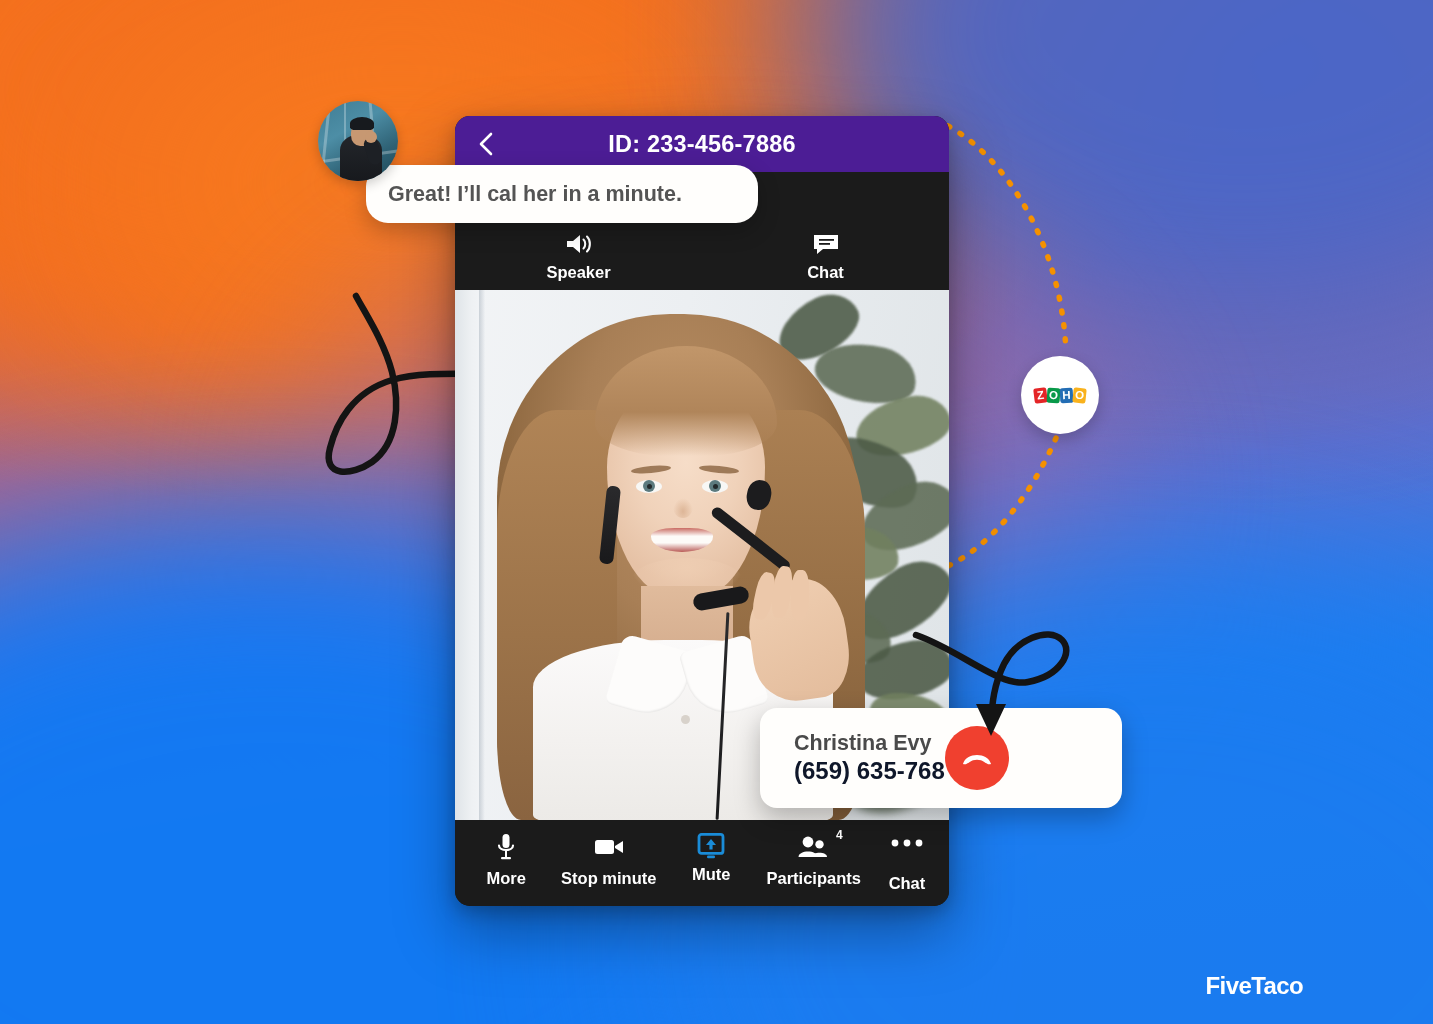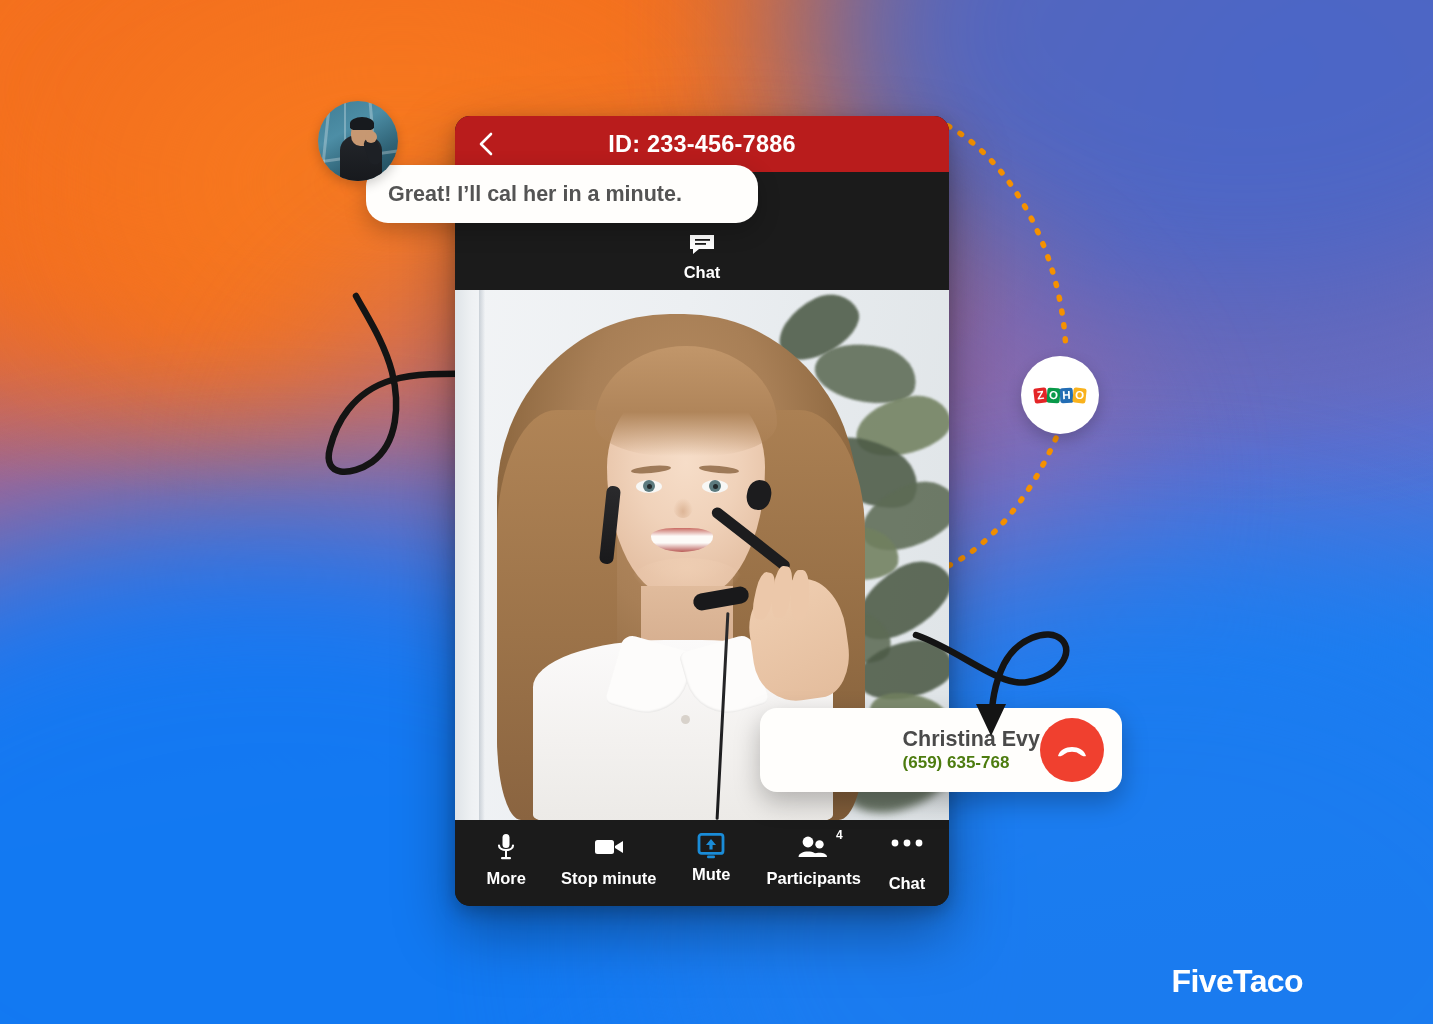--- a/index.html
+++ b/index.html
@@ -32,21 +32,21 @@
     width: 494px; height: 790px;
     background: #1b1b1b;
     border-radius: 15px;
     box-shadow: 0 26px 60px rgba(0,0,0,.34), 0 6px 18px rgba(0,0,0,.22);
     overflow: hidden;
     z-index: 20;
   }
   #phone-header {
     position: relative; height: 56px;
     display: flex; align-items: center; justify-content: center;
-    background: #b91c1c;
+    background: #4c1d95;
   }
   #back-chevron {
     position: absolute; left: 20px; top: 50%; transform: translateY(-50%);
     width: 22px; height: 26px; cursor: pointer;
   }
   #call-id {
     color: #ffffff; font-size: 23.5px; font-weight: bold; letter-spacing: .2px;
   }
   
   #top-controls {
@@ -147,30 +147,30 @@
   #hs-mic  { position:absolute; left:238px; top:300px; width:56px; height:17px;
              background:#19191b; border-radius:9px; transform: rotate(-10deg); }
   #hs-ear  { position:absolute; left:292px; top:190px; width:24px; height:30px;
              background:#1c1c1e; border-radius:46%; transform: rotate(12deg); }
   #hs-wire { position:absolute; left:266px; top:322px; width:3px; height:208px;
              background: linear-gradient(180deg,#2b2b2d,#1a1a1c); border-radius:2px; transform: rotate(3deg); }
 
   
   #caller-card {
     position: absolute; left: 760px; top: 708px;
-    width: 362px; height: 84px;
+    width: 362px; height: 100px;
     background: #fffefc;
     border-radius: 17px;
     box-shadow: 0 10px 26px rgba(0,0,0,.26);
-    display: flex; align-items: center; justify-content: flex-end;
+    display: flex; align-items: center; justify-content: flex-start;
     padding: 0 18px 0 34px;
     z-index: 42;
   }
   #caller-name { font-size: 21.5px; font-weight: bold; color: #4a4a4a; line-height: 1.18; }
-  #caller-phone { font-size: 17px; font-weight: bold; color: #4d7c0f; line-height: 1.18; }
+  #caller-phone { font-size: 24px; font-weight: bold; color: #0f172a; line-height: 1.18; }
   #card-end-btn {
     width: 64px; height: 64px; border-radius: 50%;
     background: #f0402f;
     display:flex; align-items:center; justify-content:center;
     cursor: pointer; flex: none;
   }
 
   
   #bottom-bar {
     position:absolute; left:0; bottom:0; width:100%; height: 86px;
@@ -229,21 +229,21 @@
   .ztile.t3 { background:#226db4; transform: rotate(-3deg); margin-left:-1px; }
   .ztile.t4 { background:#f9b21d; transform: rotate(6deg); margin-left:-1px; }
 
   
   #deco-back { position:absolute; inset:0; z-index:10; pointer-events:none; }
   #deco-front { position:absolute; inset:0; z-index:45; pointer-events:none; }
 
   
   #watermark {
     position:absolute; right:130px; bottom:24px;
-    color:#ffffff; font-size:32px; font-weight:bold; letter-spacing:-.6px;
+    color:#ffffff; font-size:24px; font-weight:bold; letter-spacing:-.6px;
     z-index: 50;
   }
 </style>
 </head>
 <body>
 
 <div id="stage">
 
   <div class="blob b1"></div>
   <div class="blob b6"></div>
@@ -267,20 +267,30 @@
 
     <div id="phone-header">
       <svg id="back-chevron" viewBox="0 0 22 26">
         <path d="M16 3 L6 13 L16 23" fill="none" stroke="#ffffff" stroke-width="2.6" stroke-linecap="round" stroke-linejoin="round"></path>
       </svg>
       <div id="call-id">ID: 233-456-7886</div>
     </div>
 
     <div id="top-controls">
 
+      <div class="tctrl">
+        <span class="ico">
+          <svg width="30" height="26" viewBox="0 0 30 26">
+            <path d="M3 10 H9 L16 4 V22 L9 16 H3 Z" fill="#ffffff"></path>
+            <path d="M19.5 8.5 C21.8 10.6 21.8 15.4 19.5 17.5" fill="none" stroke="#ffffff" stroke-width="2.1" stroke-linecap="round"></path>
+            <path d="M23 5.5 C26.8 9.2 26.8 16.8 23 20.5" fill="none" stroke="#ffffff" stroke-width="2.1" stroke-linecap="round"></path>
+          </svg>
+        </span>
+        <span class="lbl">Speaker</span>
+      </div>
 
       <div class="tctrl">
         <span class="ico">
           <svg width="28" height="24" viewBox="0 0 28 24">
             <path d="M2 2 H26 V16 H11 L5 21 V16 H2 Z" fill="#ffffff"></path>
             <rect x="7" y="6" width="15" height="1.8" fill="#1b1b1b"></rect>
             <rect x="7" y="10" width="11" height="1.8" fill="#1b1b1b"></rect>
           </svg>
         </span>
         <span class="lbl">Chat</span>

